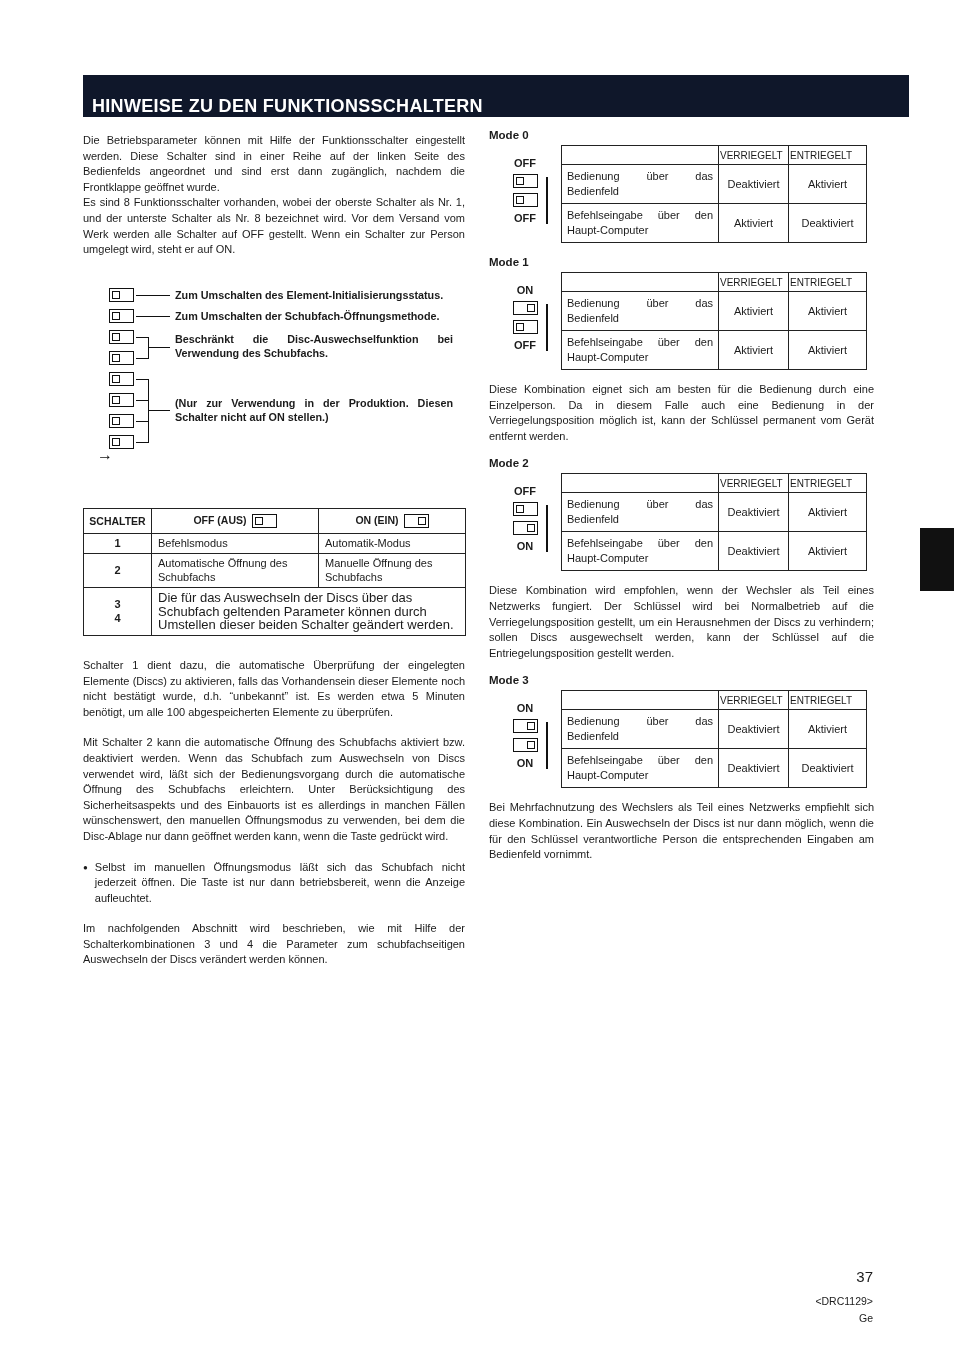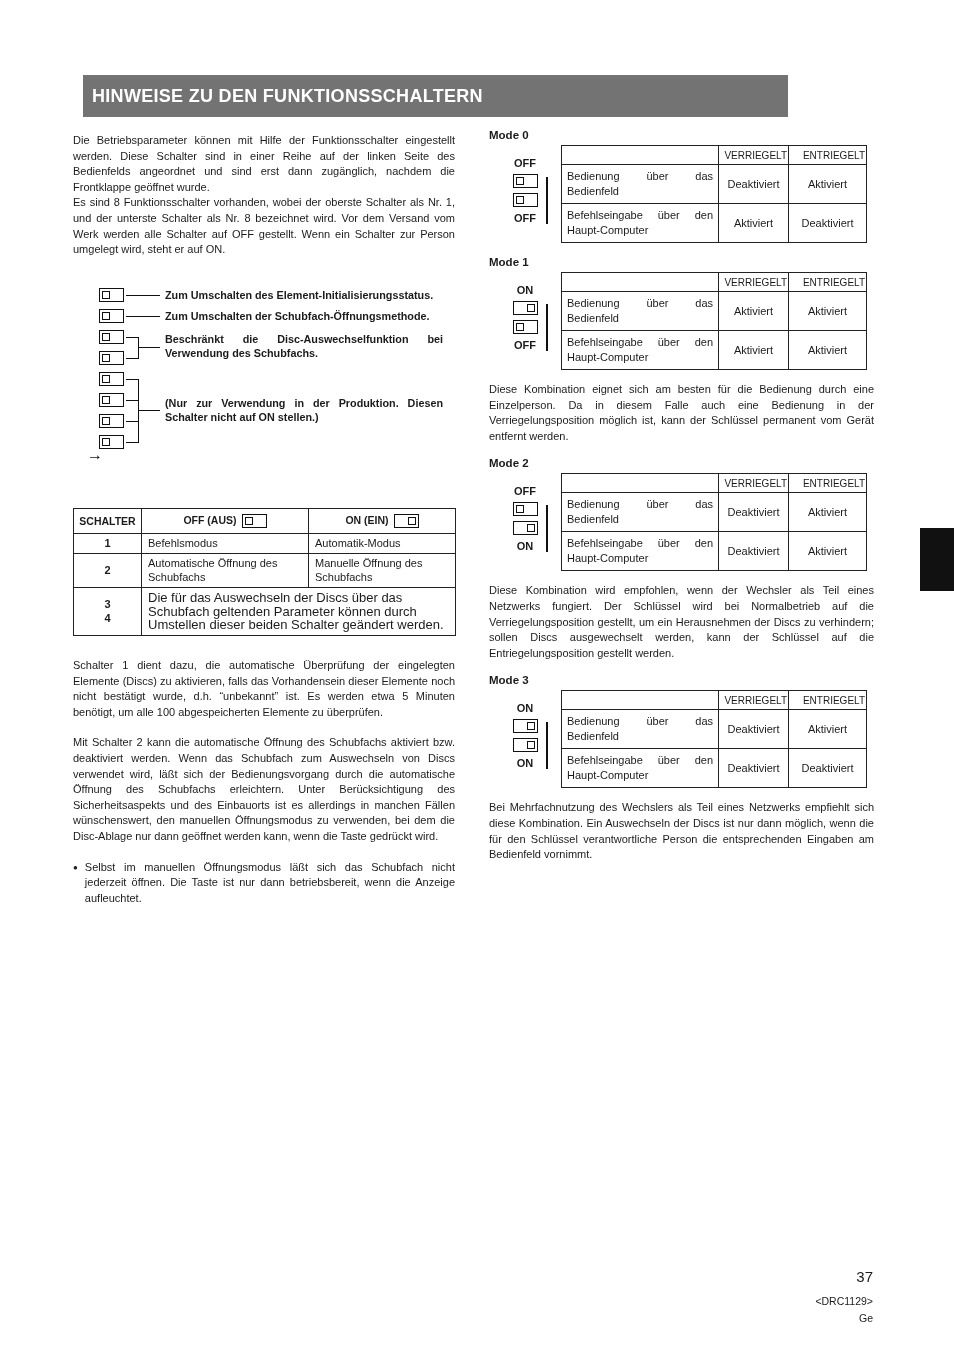--- a/index.html
+++ b/index.html
@@ -1,25 +1,25 @@
 <!DOCTYPE html>
 <html><head>
 <meta charset="utf-8">
 <style>
   * { box-sizing: border-box; }
   html, body { margin: 0; padding: 0; }
   body { background: #e9e9e9; font-family: "Liberation Sans", "DejaVu Sans", sans-serif; color: #1b1b1b; }
   .page { position: relative; width: 954px; height: 1351px; background: #fff; margin: 0 auto; overflow: hidden; }
 
   
-  .title-bar { position: absolute; left: 83px; top: 75px; width: 705px; height: 42px; background: #737373; color: #fff; display: flex; align-items: center; padding-left: 9px; }
+  .title-bar { position: absolute; left: 83px; top: 75px; width: 826px; height: 42px; background: #0f172a; color: #fff; display: flex; align-items: flex-end; padding-left: 9px; }
   .title-bar .title-text { font-size: 18px; font-weight: bold; letter-spacing: 0.3px; }
 
   
-  .col-left  { position: absolute; left: 73px;  top: 133px; width: 382px; }
+  .col-left  { position: absolute; left: 83px;  top: 133px; width: 382px; }
   .col-right { position: absolute; left: 489px; top: 129px; width: 385px; }
 
   .para { margin: 0 0 15px 0; font-size: 11px; line-height: 15.6px; text-align: justify; }
   .para.tight { margin-bottom: 0; }
 
   
   .dip { display: inline-block; position: relative; width: 25px; height: 14px; border: 1px solid #111; background: #fff; vertical-align: middle; }
   .dip .knob { position: absolute; top: 2px; width: 8px; height: 8px; border: 1px solid #111; background: #fff; }
   .dip[data-state="OFF"] .knob { left: 2px; }
   .dip[data-state="ON"]  .knob { right: 2px; }
@@ -50,21 +50,21 @@
 
   
   .mode { margin-bottom: 13px; }
   .mode-title { font-weight: bold; font-size: 11.5px; margin-bottom: 4px; }
   .mode-body { display: flex; align-items: flex-start; }
   .mode-switch { position: relative; flex: 0 0 72px; display: flex; flex-direction: column; align-items: center; row-gap: 5px; padding-top: 12px; }
   .mode-switch .sw-state { font-size: 11px; font-weight: bold; text-align: center; }
   .mode-switch .bracket { position: absolute; right: 13px; top: 32px; width: 2px; height: 47px; background: #111; }
   table.mode-table { border-collapse: collapse; table-layout: fixed; width: 305px; }
   .mode-table th, .mode-table td { border: 1px solid #222; vertical-align: middle; }
-  .mode-table th { font-size: 10px; font-weight: normal; text-align: right; padding: 3px 1px; height: 19px; }
+  .mode-table th { font-size: 10px; font-weight: normal; text-align: left; padding: 3px 1px; height: 19px; }
   .mode-table td.rowlabel { font-size: 11px; line-height: 15px; padding: 4px 5px; text-align: justify; }
   .mode-table td.val { font-size: 11px; text-align: center; }
   .mode-desc { margin: 12px 0 0 0; font-size: 11px; line-height: 15.6px; text-align: justify; }
 
   
   .page-number { position: absolute; top: 1268px; right: 81px; font-size: 15px; }
   .doc-code    { position: absolute; top: 1295px; right: 81px; font-size: 10.5px; text-align: right; }
   .lang-code   { position: absolute; top: 1312px; right: 81px; font-size: 10.5px; }
   .side-tab    { position: absolute; right: 0; top: 528px; width: 34px; height: 63px; background: #111; }
 </style>
@@ -166,20 +166,21 @@
     </tbody>
       </table>
 
     <p class="para">Schalter 1 dient dazu, die automatische Überprüfung der eingelegten Elemente (Discs) zu aktivieren, falls das Vorhandensein dieser Elemente noch nicht bestätigt wurde, d.h. “unbekannt” ist. Es werden etwa 5 Minuten benötigt, um alle 100 abgespeicherten Elemente zu überprüfen.</p>
     <p class="para">Mit Schalter 2 kann die automatische Öffnung des Schubfachs aktiviert bzw. deaktiviert werden. Wenn das Schubfach zum Auswechseln von Discs verwendet wird, läßt sich der Bedienungsvorgang durch die automatische Öffnung des Schubfachs erleichtern. Unter Berücksichtigung des Sicherheitsaspekts und des Einbauorts ist es allerdings in manchen Fällen wünschenswert, den manuellen Öffnungsmodus zu verwenden, bei dem die Disc-Ablage nur dann geöffnet werden kann, wenn die Taste gedrückt wird.</p>
 
     <div class="bullet">
       <span class="bullet-text">Selbst im manuellen Öffnungsmodus läßt sich das Schubfach nicht jederzeit öffnen. Die Taste ist nur dann betriebsbereit, wenn die Anzeige aufleuchtet.</span>
     </div>
 
+    <p class="para">Im nachfolgenden Abschnitt wird beschrieben, wie mit Hilfe der Schalterkombinationen 3 und 4 die Parameter zum schubfachseitigen Auswechseln der Discs verändert werden können.</p>
   </div>
 
   <div class="col-right">
 
     <section class="mode">
       <div class="mode-title">Mode 0</div>
       <div class="mode-body">
         <div class="mode-switch">
           <div class="sw-state">OFF</div>
           <span class="dip" data-state="OFF">

